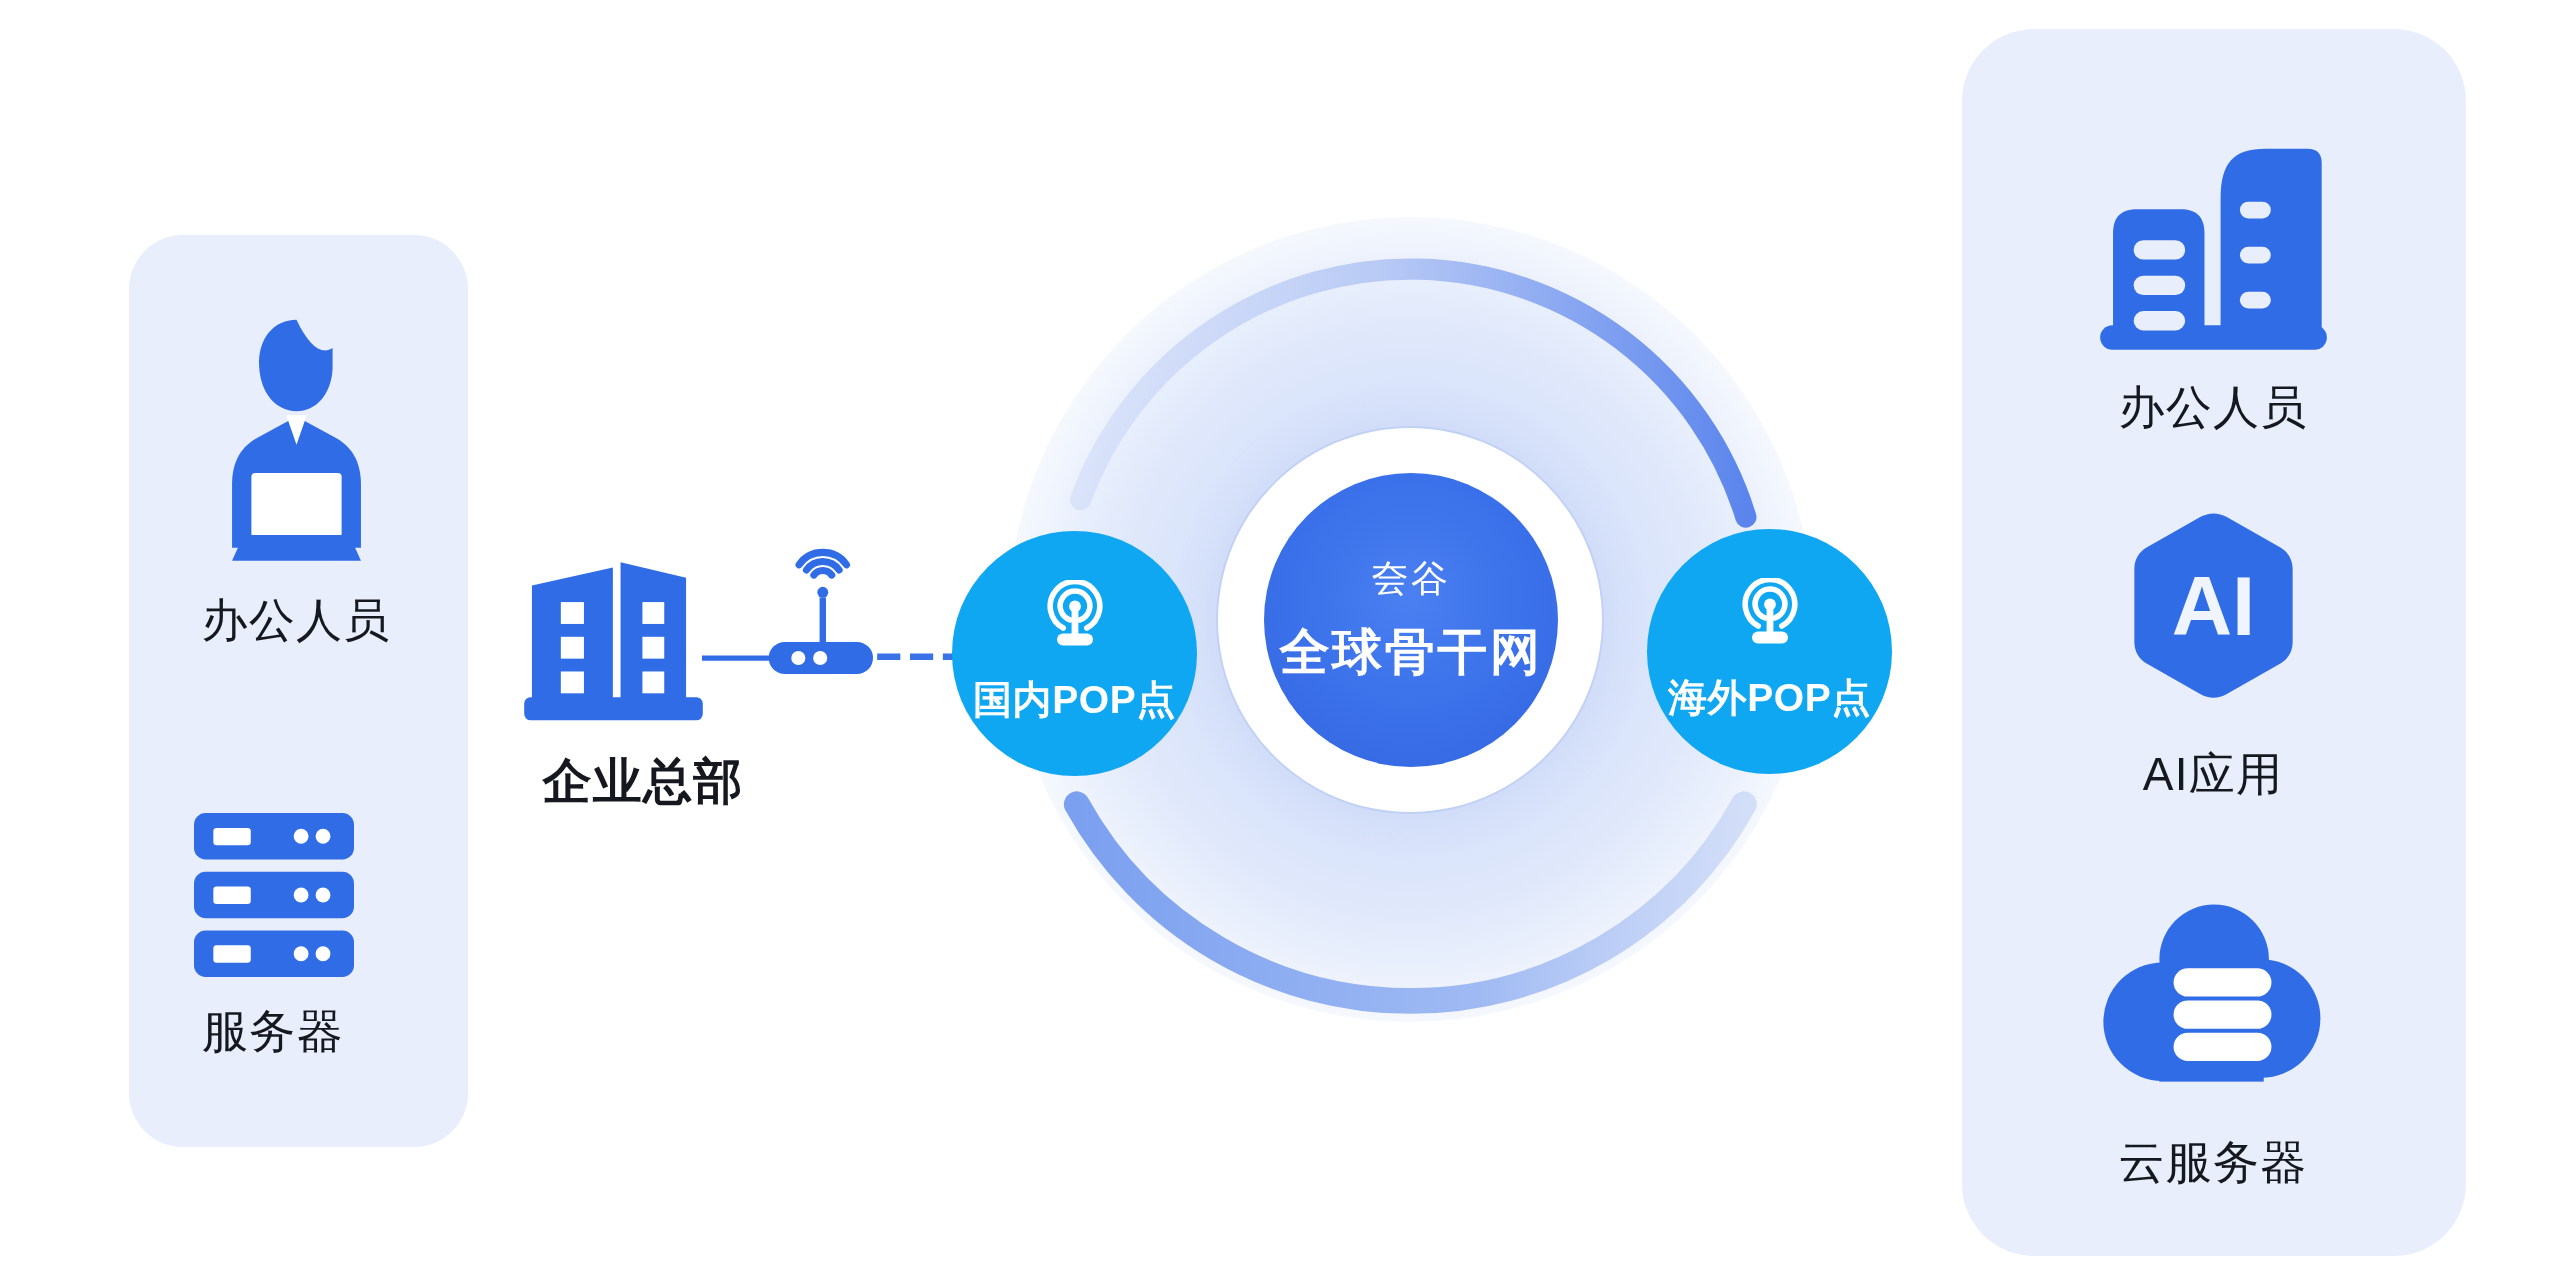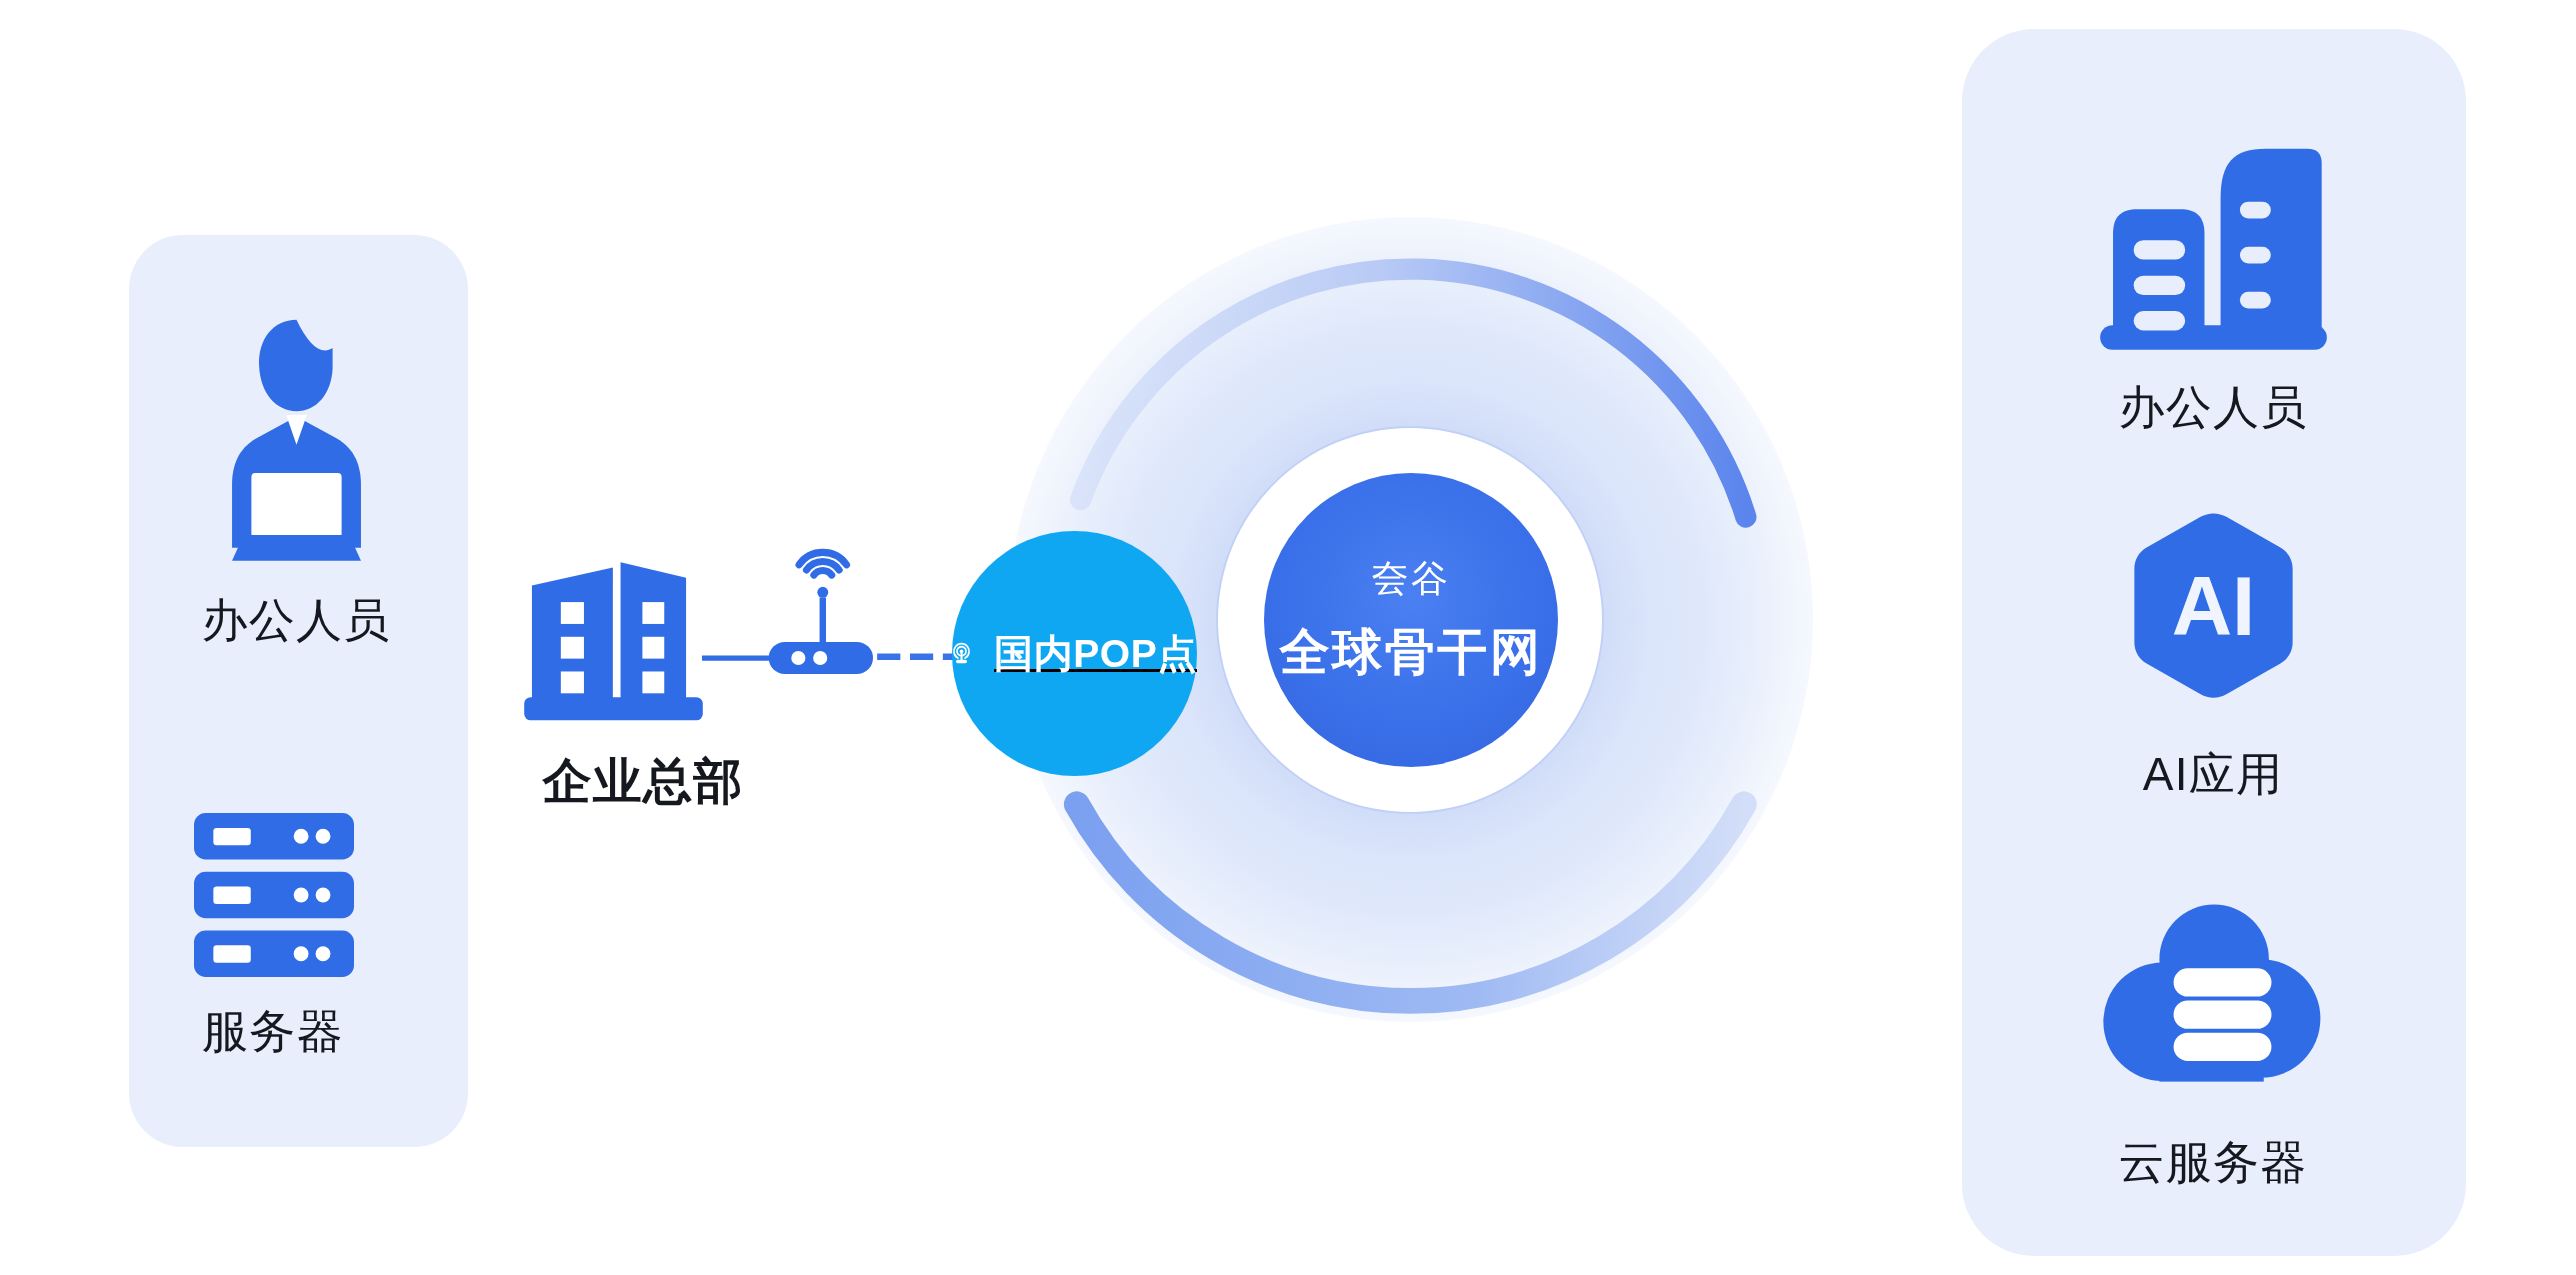--- a/index.html
+++ b/index.html
@@ -31,21 +31,21 @@
   .core-circle{
     position:absolute;left:1264px;top:473px;width:294px;height:294px;border-radius:50%;
     background:radial-gradient(circle at 50% 42%, #4a80f1 0%, #3a70e9 55%, #3265df 100%);
     display:flex;flex-direction:column;align-items:center;justify-content:center;gap:15.5px;
   }
   .core-line1{font-size:37px;font-weight:400;color:#ffffff;letter-spacing:2.6px;white-space:nowrap;}
   .core-line2{font-size:50px;font-weight:700;color:#ffffff;letter-spacing:2.6px;white-space:nowrap;}
   
   .pop-circle{
     position:absolute;width:245px;height:245px;border-radius:50%;background:#0FA7F1;
-    display:flex;flex-direction:row;align-items:center;justify-content:center;gap:23px;text-decoration:underline;
+    display:flex;flex-direction:column;align-items:center;justify-content:center;gap:23px;
   }
   .pop-domestic{left:952px;top:531px;}
   .pop-overseas{left:1647px;top:529px;}
   .pop-label{font-size:39px;font-weight:700;color:#ffffff;white-space:nowrap;letter-spacing:0.6px;}
   .icon-svg{display:block;}
 </style>
 </head>
 <body>
 
 <div class="canvas">
@@ -81,20 +81,30 @@
     <svg class="icon-svg" width="62" height="70" viewBox="0 0 100 112">
       <path d="M 31 77 A 40 40 0 1 1 69 77" fill="none" stroke="#ffffff" stroke-width="9" stroke-linecap="round"></path>
       <path d="M 42 64 A 24 24 0 1 1 58 64" fill="none" stroke="#ffffff" stroke-width="9" stroke-linecap="round"></path>
       <circle cx="50" cy="42" r="9.5" fill="#ffffff"></circle>
       <rect x="44.5" y="44" width="11" height="46" fill="#ffffff"></rect>
       <rect x="21" y="86" width="58" height="19" rx="9.5" fill="#ffffff"></rect>
     </svg>
     <div class="pop-label">国内POP点</div>
   </div>
 
+  <div class="pop-circle pop-overseas">
+    <svg class="icon-svg" width="62" height="70" viewBox="0 0 100 112">
+      <path d="M 31 77 A 40 40 0 1 1 69 77" fill="none" stroke="#ffffff" stroke-width="9" stroke-linecap="round"></path>
+      <path d="M 42 64 A 24 24 0 1 1 58 64" fill="none" stroke="#ffffff" stroke-width="9" stroke-linecap="round"></path>
+      <circle cx="50" cy="42" r="9.5" fill="#ffffff"></circle>
+      <rect x="44.5" y="44" width="11" height="46" fill="#ffffff"></rect>
+      <rect x="21" y="86" width="58" height="19" rx="9.5" fill="#ffffff"></rect>
+    </svg>
+    <div class="pop-label">海外POP点</div>
+  </div>
 
   <div class="side-panel panel-left"></div>
 
   <svg class="abs icon-svg" style="left:214px;top:308px;" width="165" height="258" viewBox="0 0 256 400">
     <path d="M 128 168 L 66 202 C 38 218 28 244 28 274 L 28 372 L 228 372 L 228 274 C 228 244 218 218 190 202 Z" fill="#2F6CE6"></path>
     <path d="M 112 166 L 144 166 L 128 212 Z" fill="#ffffff"></path>
     <rect x="58" y="256" width="140" height="100" rx="6" fill="#ffffff"></rect>
     <path d="M 46 352 L 210 352 L 228 392 L 28 392 Z" fill="#2F6CE6"></path>
     <path d="M 128 18 C 92 18 68 48 70 90 C 72 132 96 160 128 160 C 158 160 182 134 184 94 L 184 62 C 166 74 146 56 128 18 Z" fill="#2F6CE6"></path>
   </svg>

